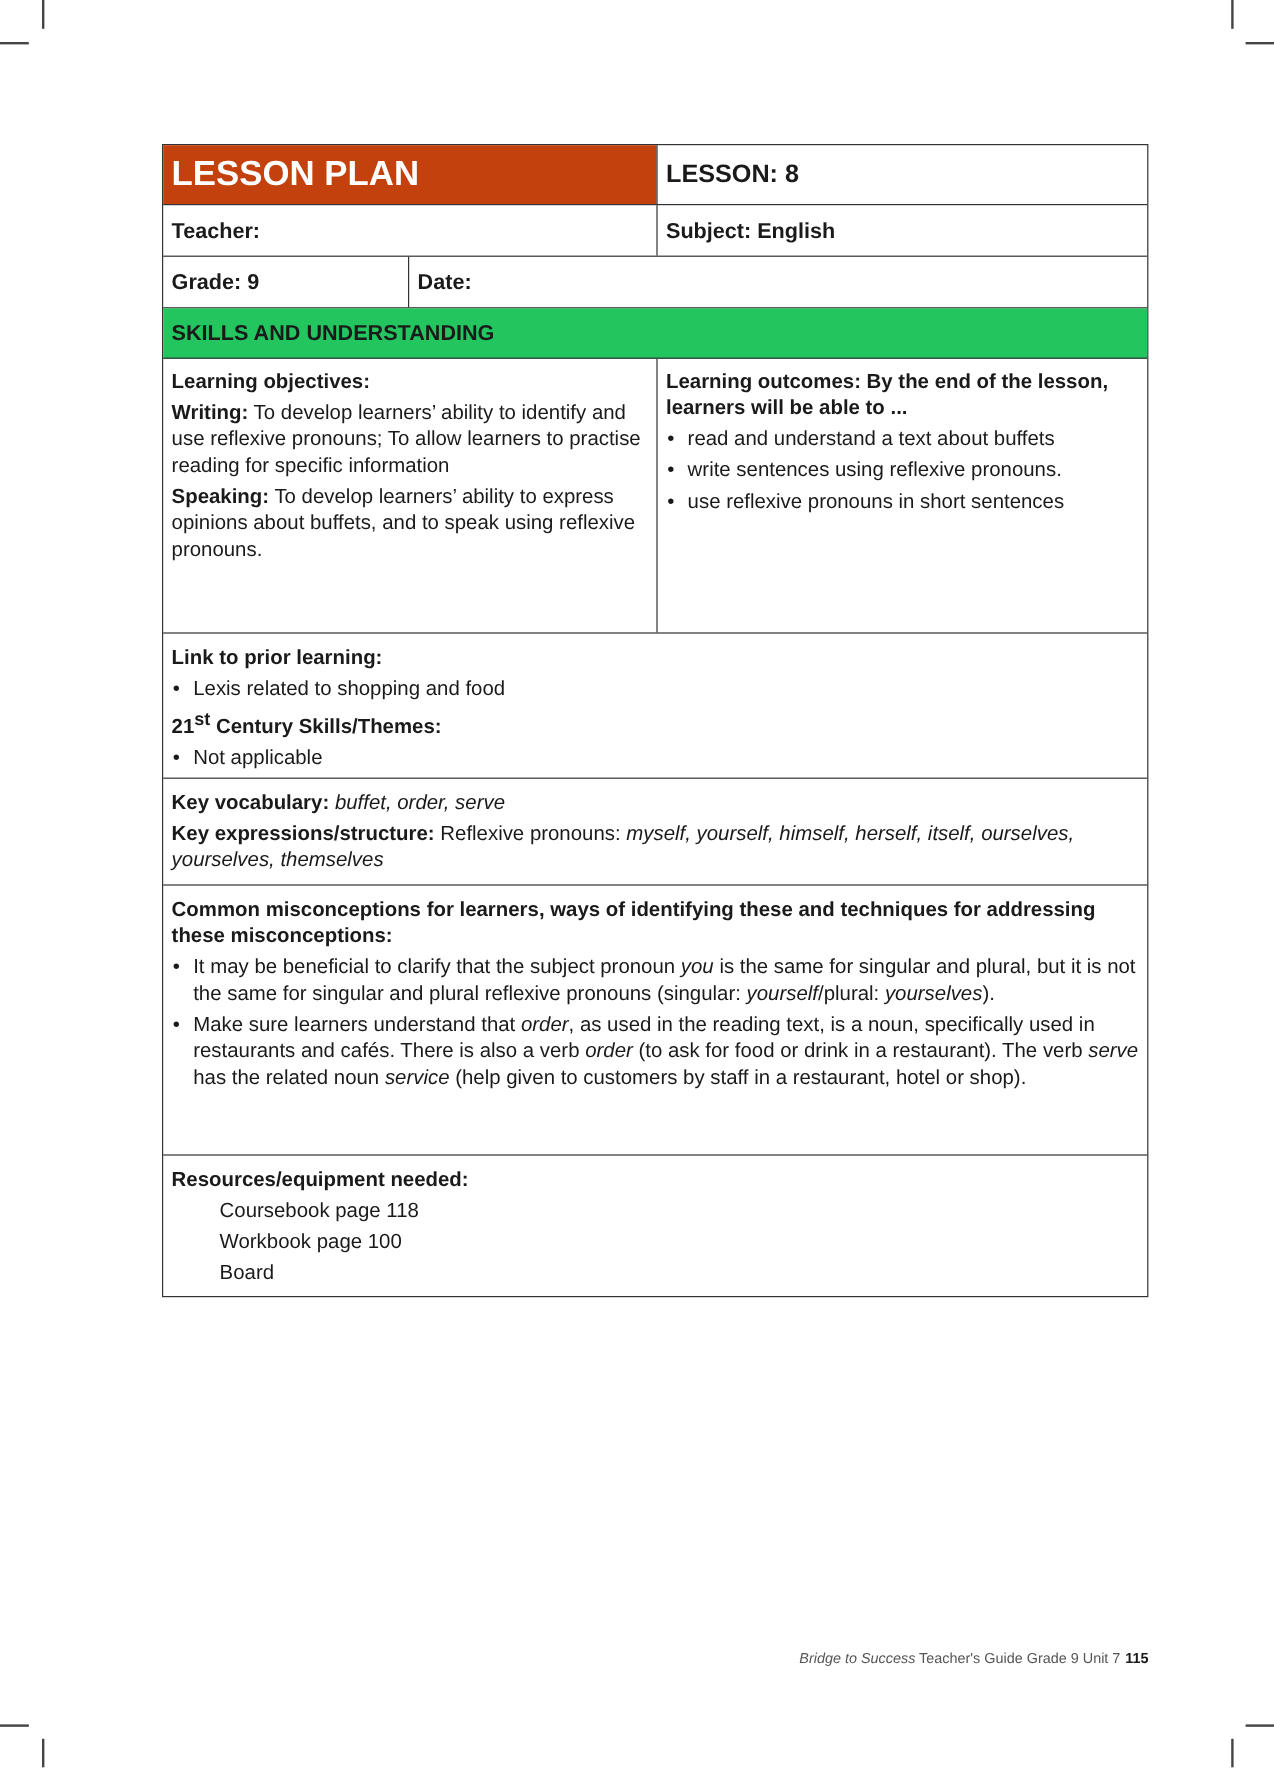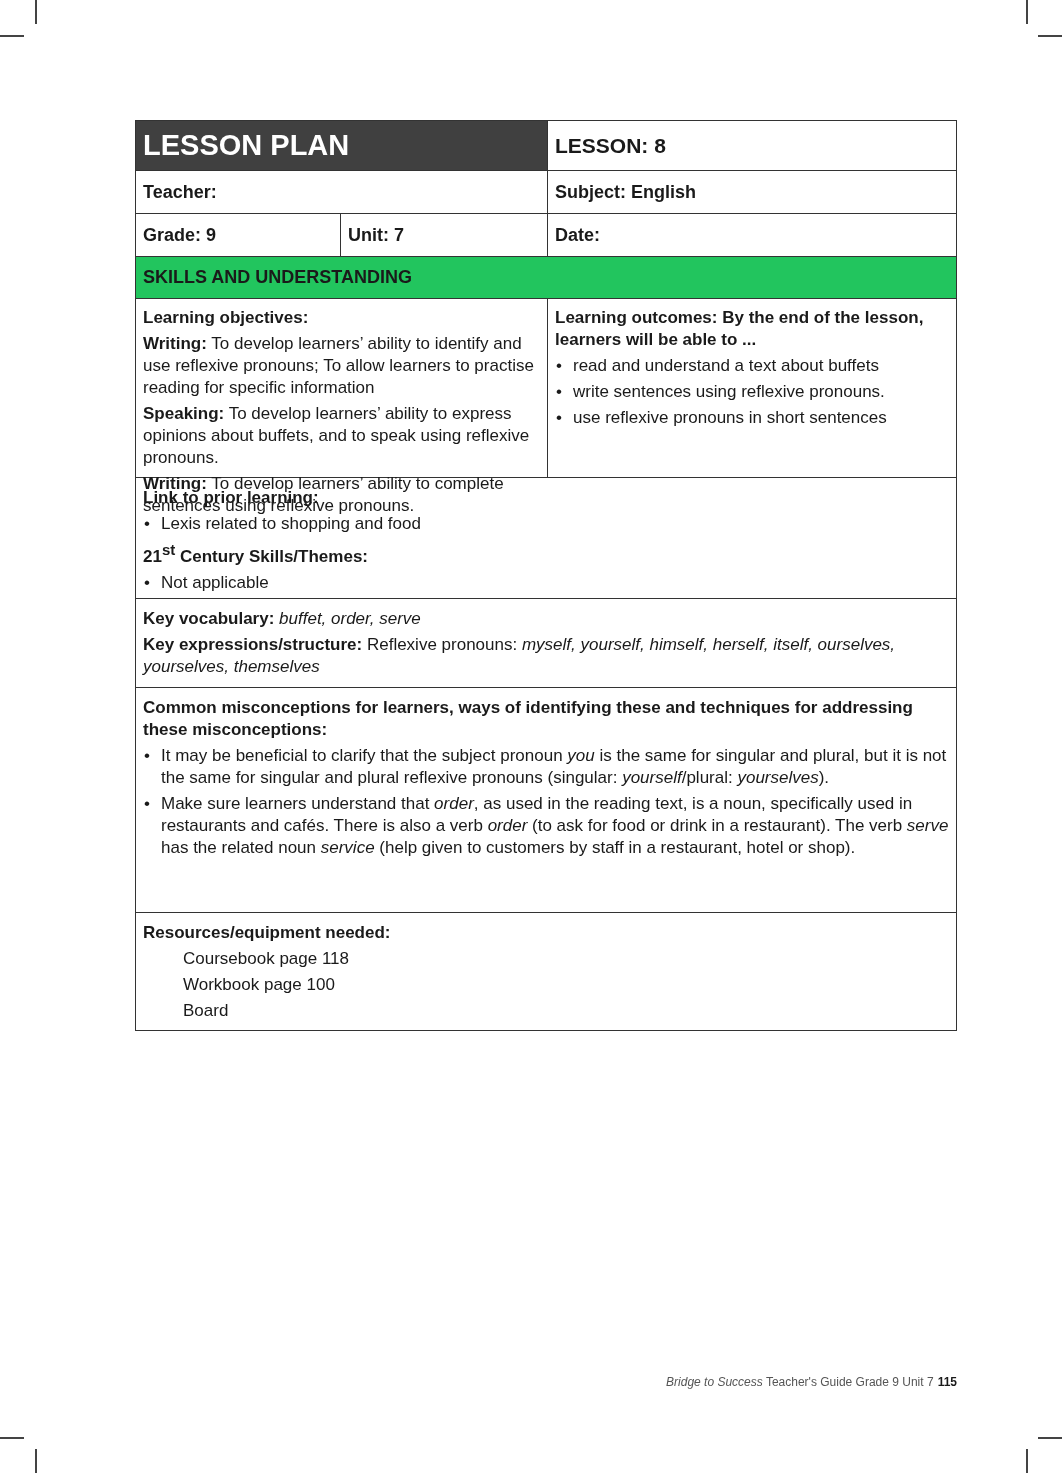--- a/index.html
+++ b/index.html
@@ -14,34 +14,34 @@
   .plan {
     position: absolute; left: 135px; top: 120px; width: 822px;
     border: 1.5px solid #333; box-sizing: border-box;
   }
   .row { display: flex; border-bottom: 1.5px solid #333; box-sizing: border-box; }
   .row:last-child { border-bottom: none; }
   .cell { box-sizing: border-box; padding: 0 7px; }
   .cell + .cell { border-left: 1.5px solid #333; }
 
   .r-title { height: 50px; }
-  .r-title .c-left { width: 411px; background: #404040; color: #ffffff; font-weight: bold; font-size: 29px; display: flex; align-items: center; }
+  .r-title .c-left { width: 411px; background: #c2410c; color: #ffffff; font-weight: bold; font-size: 29px; display: flex; align-items: center; }
   .r-title .c-right { flex: 1; font-weight: bold; font-size: 21px; display: flex; align-items: center; }
 
   .r-meta { height: 43px; font-weight: bold; font-size: 18px; }
   .r-meta .cell { display: flex; align-items: center; text-align: center; }
   .w-half { width: 411px; }
   .w-quarter { width: 204px; }
   .w-quarter2 { width: 207px; }
   .flex1 { flex: 1; }
 
   .r-section { height: 42px; background: #22c55e; font-weight: bold; font-size: 18px; display: flex; align-items: center; padding-left: 7px; }
 
   .body-text { font-size: 17px; line-height: 22px; }
-  .r-objectives { height: 179px; }
+  .r-objectives { height: 229px; }
   .r-objectives .cell { padding-top: 8px; }
   .heading { font-weight: bold; }
   .para { margin-top: 4px; }
   b { font-weight: bold; }
   i { font-style: italic; }
 
   ul.bul { list-style: none; margin: 0; padding: 0; }
   ul.bul li { position: relative; padding-left: 18px; margin-top: 4px; }
   ul.bul li::before { content: "•"; position: absolute; left: 1px; top: 0; }
 
@@ -75,32 +75,30 @@
     <div class="cell c-right">LESSON: 8</div>
   </div>
 
   <div class="row r-meta">
     <div class="cell w-half">Teacher:</div>
     <div class="cell flex1">Subject: English</div>
   </div>
 
   <div class="row r-meta">
     <div class="cell w-quarter">Grade: 9</div>
-    <div class="cell w-quarter2">Unit: 7</div>
     <div class="cell flex1">Date:</div>
   </div>
 
   <div class="row r-section">SKILLS AND UNDERSTANDING</div>
 
   <div class="row r-objectives body-text">
     <div class="cell w-half">
       <div class="heading">Learning objectives:</div>
       <div class="para"><b>Writing:</b><span> To develop learners’ ability to identify and use reflexive pronouns; To allow learners to practise reading for specific information</span></div>
       <div class="para"><b>Speaking:</b><span> To develop learners’ ability to express opinions about buffets, and to speak using reflexive pronouns.</span></div>
-      <div class="para"><b>Writing:</b><span> To develop learners’ ability to complete sentences using reflexive pronouns.</span></div>
     </div>
     <div class="cell flex1">
       <div class="heading">Learning outcomes: By the end of the lesson, learners will be able to ...</div>
       <ul class="bul">
         <li>read and understand a text about buffets</li>
         <li>write sentences using reflexive pronouns.</li>
         <li>use reflexive pronouns in short sentences</li>
       </ul>
     </div>
   </div>

